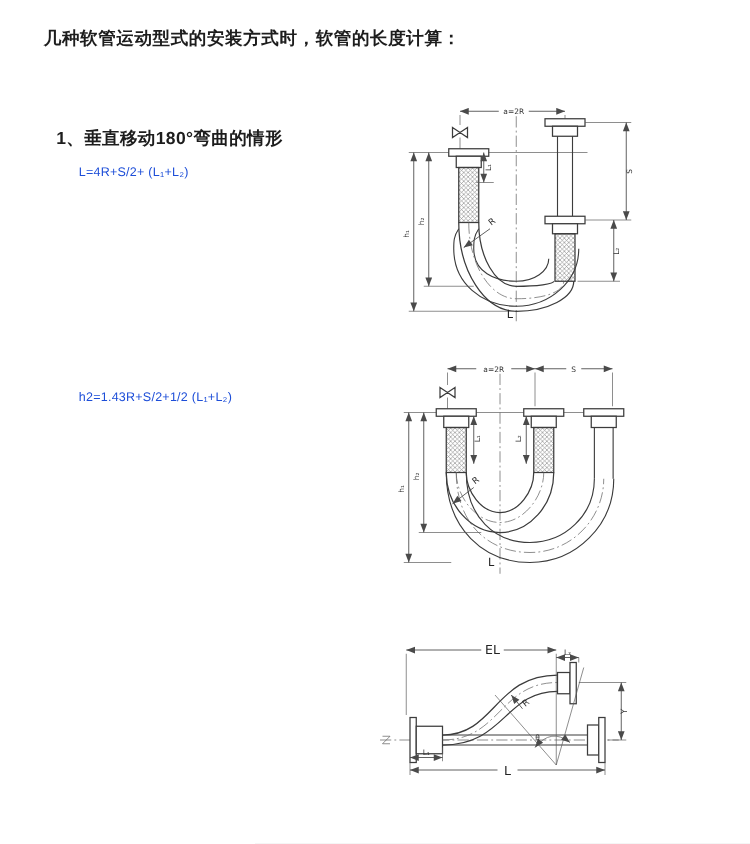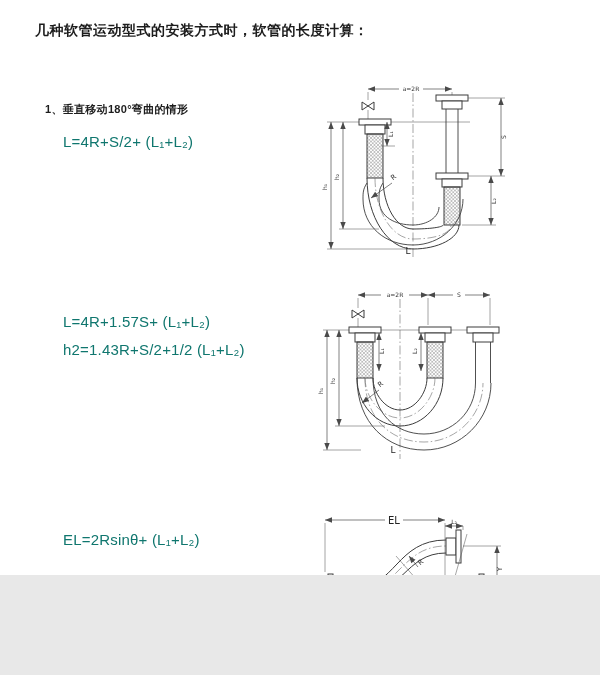--- a/index.html
+++ b/index.html
@@ -1,27 +1,27 @@
 <!DOCTYPE html>
 <html><head>
 <meta charset="utf-8">
 <style>
   html,body{margin:0;padding:0;background:#e8e8e8;}
   .page{
-    position:relative;width:600px;height:575px;background:#ffffff;
+    position:relative;width:600px;height:675px;background:#ffffff;
     font-family:"Liberation Sans","DejaVu Sans",sans-serif;color:#222;
     overflow:hidden;margin:0 auto;
   }
   .title{
     position:absolute;left:35px;top:22px;font-size:14px;font-weight:bold;
     letter-spacing:0.5px;color:#1d1d1d;
   }
   .sec{position:absolute;left:45px;width:275px;}
-  .sec-heading{font-size:11px;font-weight:bold;color:#1d1d1d;height:20px;letter-spacing:0.3px;}
-  .formula{font-size:15px;margin:11px 0 0 18px;color:#0f766e;letter-spacing:0.2px;white-space:nowrap;}
+  .sec-heading{font-size:14px;font-weight:bold;color:#1d1d1d;height:20px;letter-spacing:0.3px;}
+  .formula{font-size:10px;margin:11px 0 0 18px;color:#1d4ed8;letter-spacing:0.2px;white-space:nowrap;}
   .diag{position:absolute;}
   
   .pipe{stroke:#3c3c3c;stroke-width:1;fill:none;}
   .pipe2{stroke:#3c3c3c;stroke-width:0.9;fill:none;}
   .fl{fill:#ffffff;stroke:#3c3c3c;stroke-width:1;}
   .dim{stroke:#4a4a4a;stroke-width:0.7;fill:none;}
   .thin{stroke:#5a5a5a;stroke-width:0.55;fill:none;}
   .cl{stroke:#6a6a6a;stroke-width:0.6;fill:none;stroke-dasharray:9 2.5 1.5 2.5;}
   .lbl{font-size:6px;fill:#333;font-family:"DejaVu Sans",sans-serif;}
   .lblm{font-size:7px;fill:#333;font-family:"DejaVu Sans",sans-serif;}
@@ -34,26 +34,24 @@
 <div class="page">
 
   <div class="title">几种软管运动型式的安装方式时，软管的长度计算：</div>
 
   <div class="sec" style="top:102px;">
     <div class="sec-heading">1、垂直移动180°弯曲的情形</div>
     <div class="formula">L=4R+S/2+ (L₁+L₂)</div>
   </div>
 
   <div class="sec" style="top:302px;">
-    <div class="formula">L=4R+1.57S+ (L₁+L₂)</div>
     <div class="formula">h2=1.43R+S/2+1/2 (L₁+L₂)</div>
   </div>
 
   <div class="sec" style="top:520px;">
-    <div class="formula">EL=2Rsinθ+ (L₁+L₂)</div>
   </div>
 
   <svg class="diag" style="left:315px;top:75px;" width="285" height="185" viewBox="0 0 285 185">
     <defs>
       <marker id="ar1" markerWidth="8" markerHeight="6" refX="7.5" refY="3" orient="auto-start-reverse" markerUnits="userSpaceOnUse">
         <path d="M0.5,0.3 L7.5,3 L0.5,5.7 z" fill="#4a4a4a"></path>
       </marker>
       <pattern id="ht1" width="3.5" height="3.5" patternUnits="userSpaceOnUse">
         <path d="M0,3.5 L3.5,0 M0,0 L3.5,3.5" stroke="#8a8a8a" stroke-width="0.5"></path>
       </pattern>

